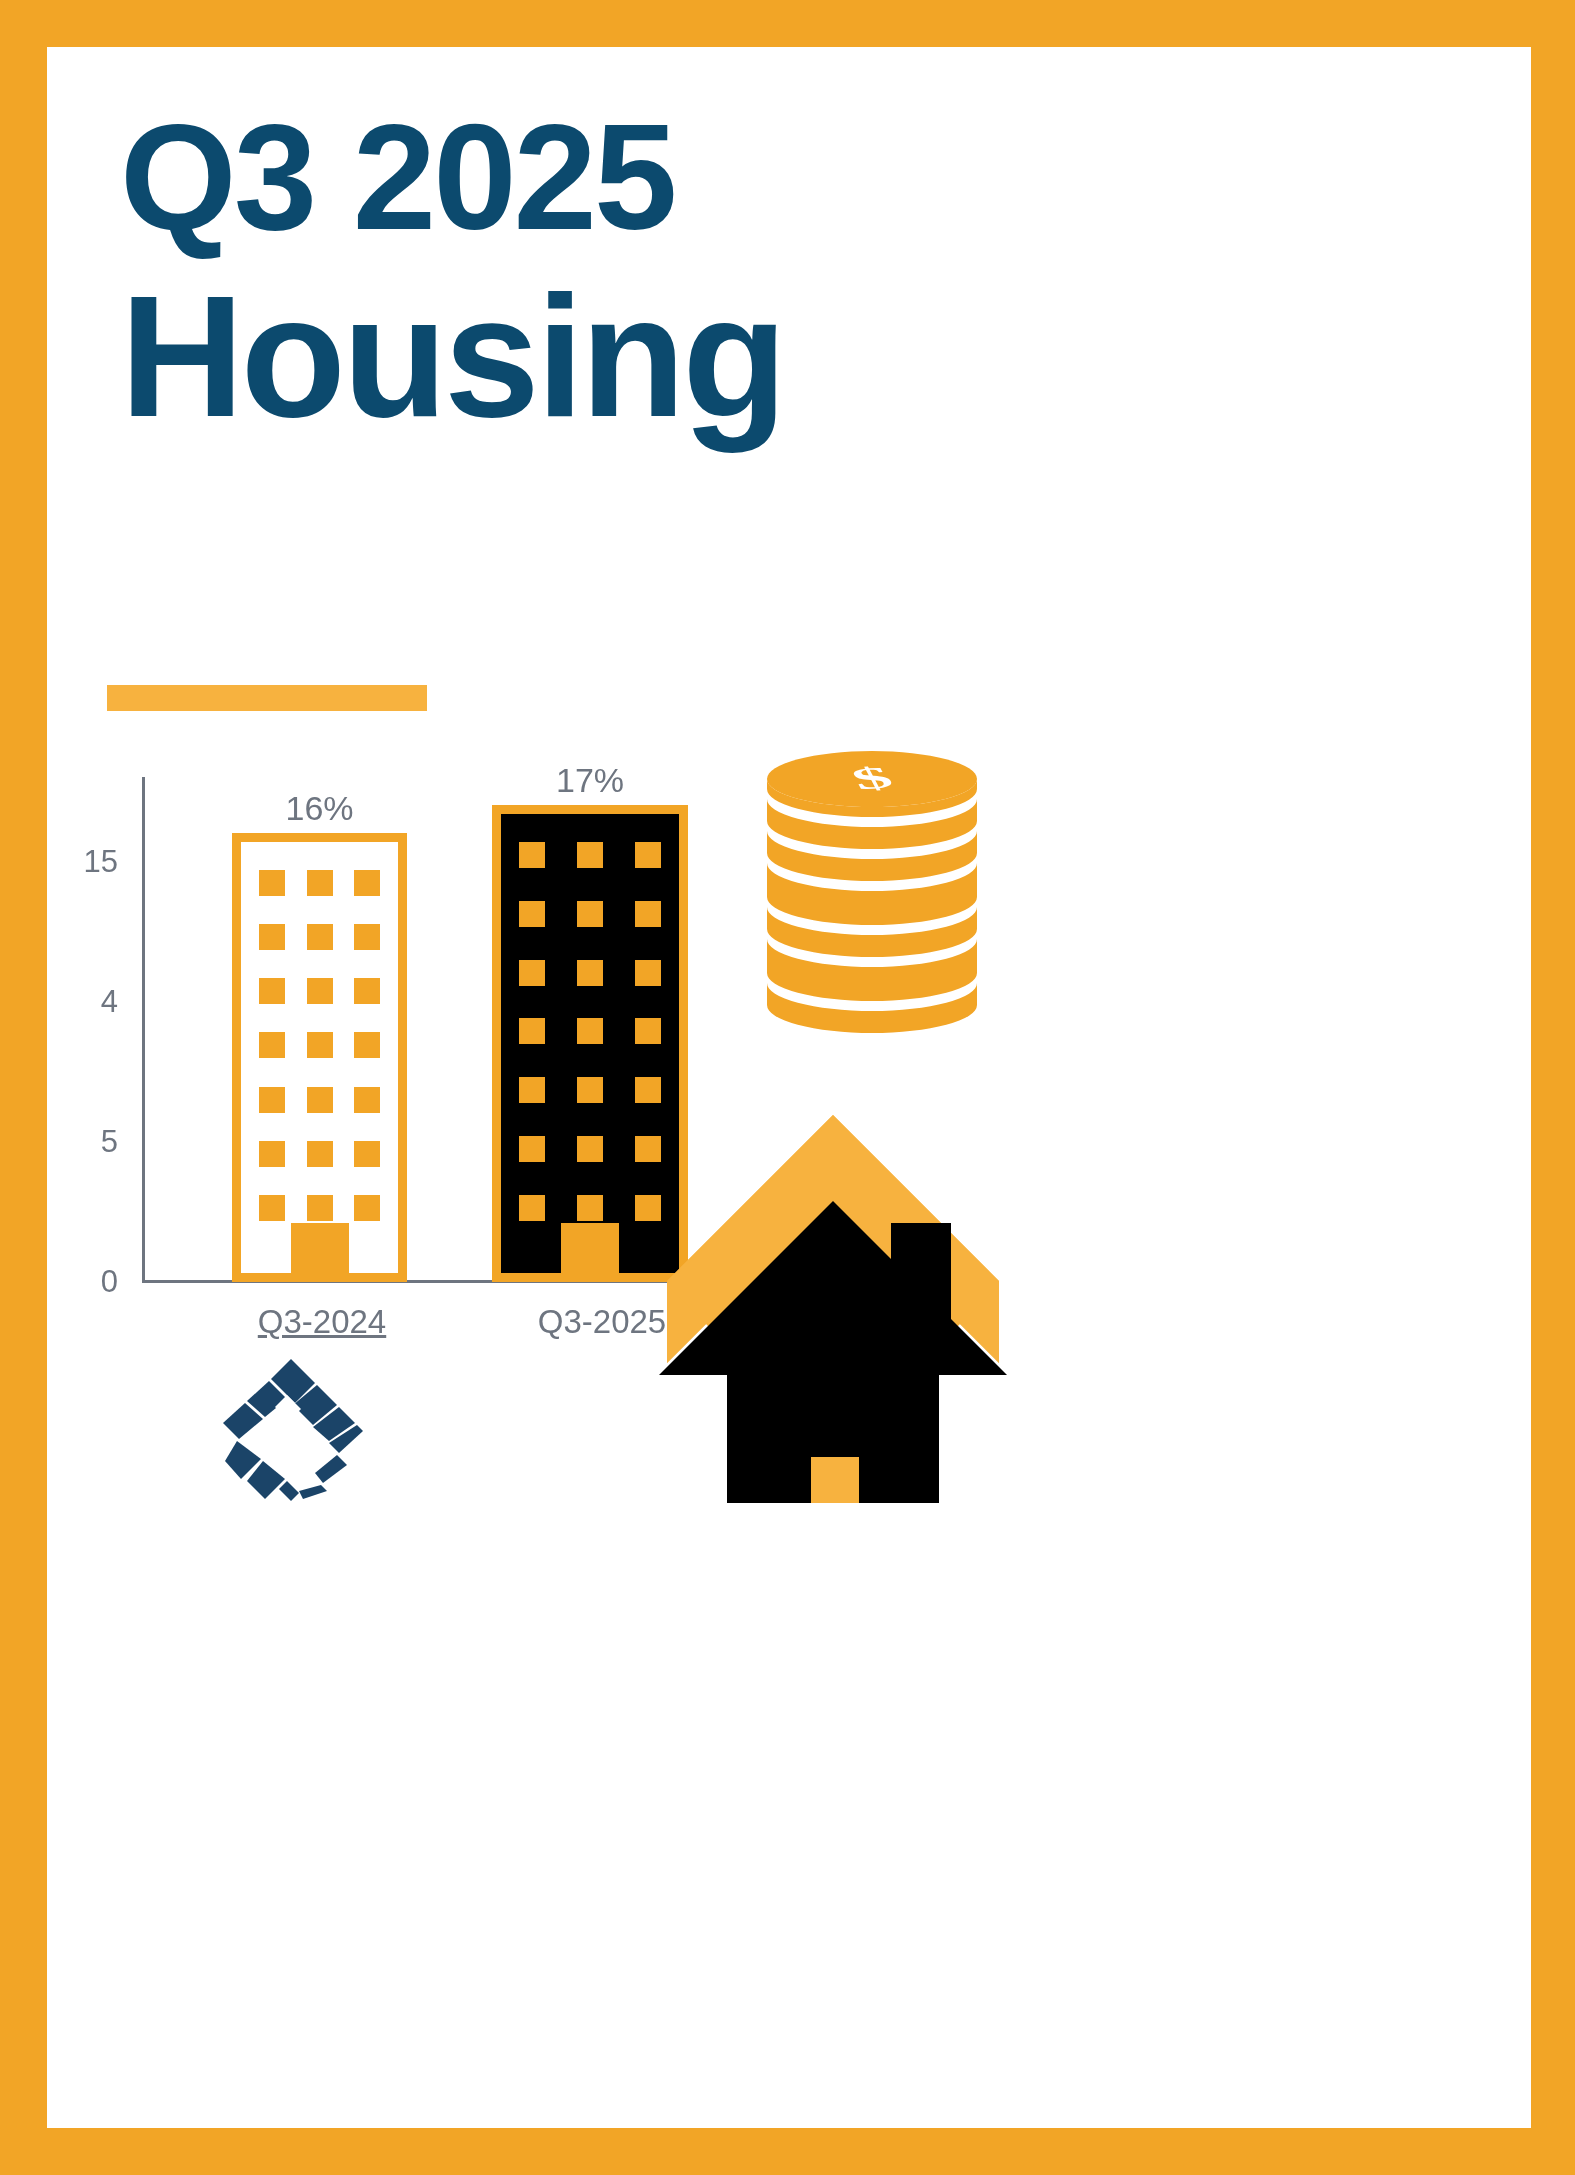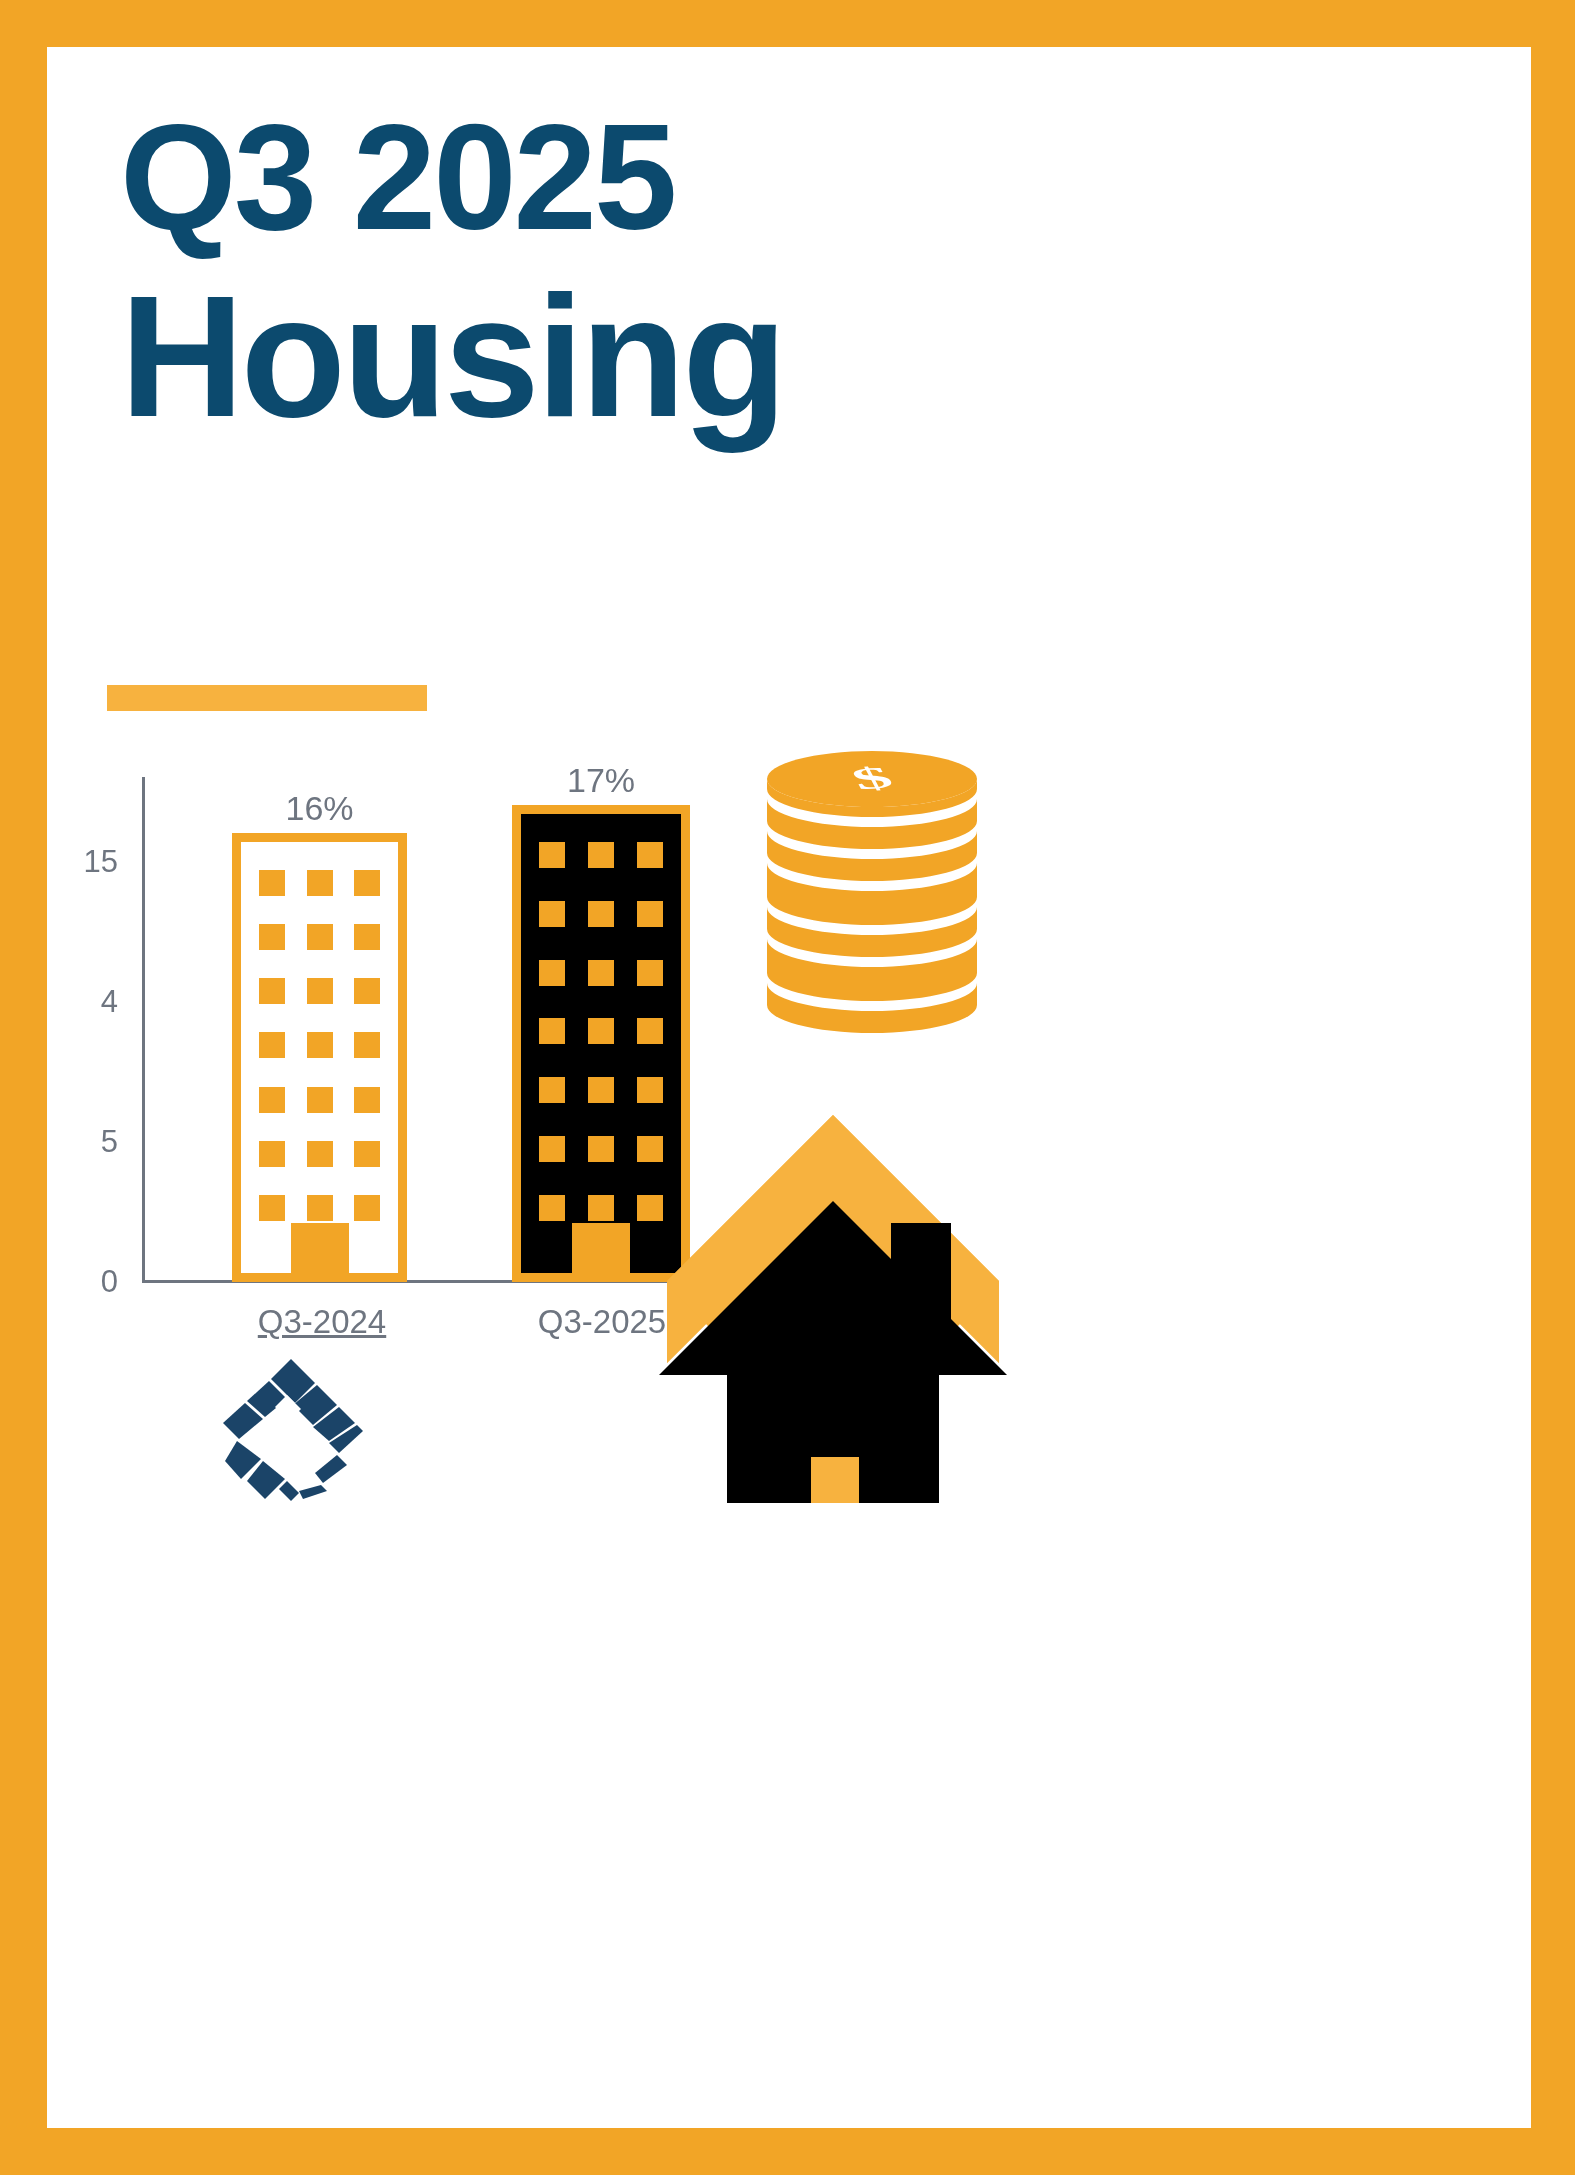--- a/index.html
+++ b/index.html
@@ -121,22 +121,22 @@
     bottom: 0;
     box-sizing: border-box;
   }
   .bar-2024 {
     left: 90px;
     width: 175px;
     border: 9px solid #F2A526;
     background: #ffffff;
   }
   .bar-2025 {
-    left: 370px;
-    width: 178px;
+    left: 350px;
+    width: 196px;
     border: 9px solid #F2A526;
     background: #000000;
   }
   .bar-label {
     position: absolute;
     left: 50%;
     transform: translateX(-50%);
     bottom: 100%;
     margin-bottom: 14px;
     color: #6E7580;

